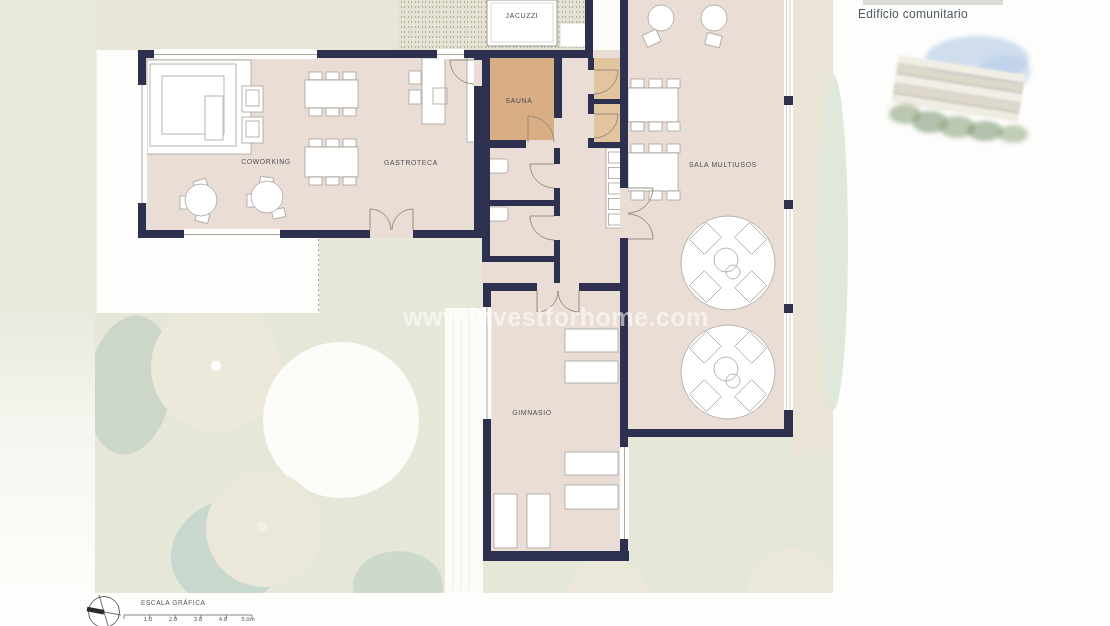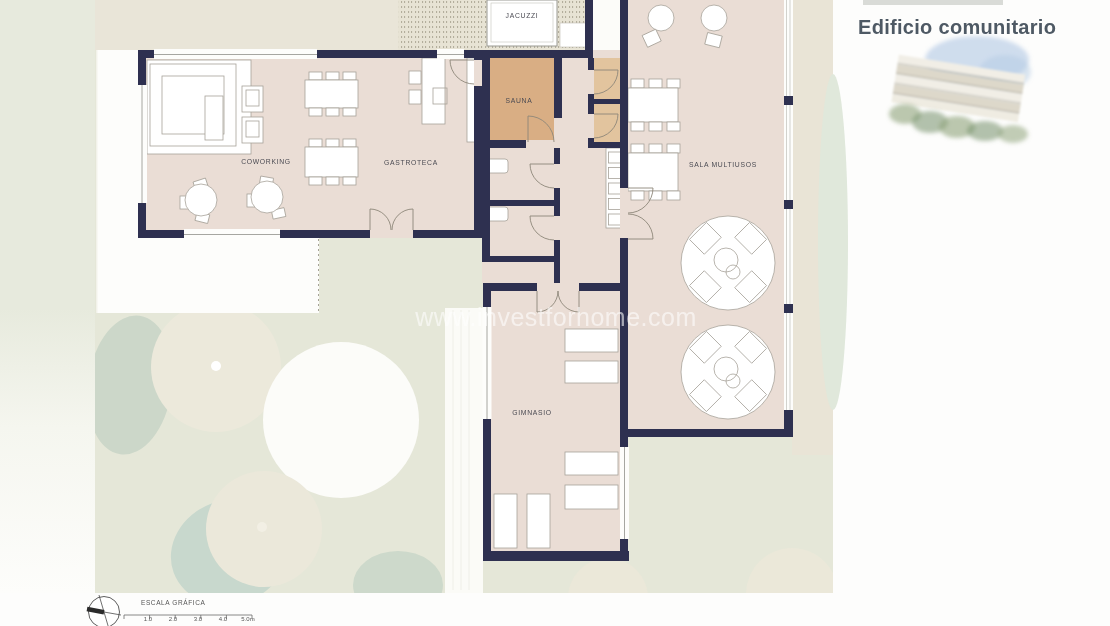--- a/index.html
+++ b/index.html
@@ -20,23 +20,23 @@
   .furn{fill:#ffffff;stroke:#a7a299;stroke-width:.8;}
   .furnl{fill:none;stroke:#a7a299;stroke-width:.8;}
   .door{fill:none;stroke:#8d8779;stroke-width:.9;}
   .winbox{fill:#fdfdfb;}
   .winline{stroke:#8f8f8a;stroke-width:.8;}
   .glz{stroke:#b5b5ae;stroke-width:.6;}
   
   .room-label{position:absolute;transform:translate(-50%,-50%);
         font-size:6.8px;letter-spacing:.7px;color:var(--label,#4a4a52);white-space:nowrap;}
   #watermark{position:absolute;left:396px;top:303px;width:320px;text-align:center;
-        font-size:25px;font-weight:normal;letter-spacing:.5px;color:var(--watermark,#ffffff);
+        font-size:25px;font-weight:bold;letter-spacing:.5px;color:var(--watermark,#ffffff);
         opacity:.58;white-space:nowrap;}
-  #page-title{position:absolute;left:858px;top:16px;font-size:20px;font-weight:bold;
+  #page-title{position:absolute;left:858px;top:7px;font-size:12px;font-weight:normal;
         letter-spacing:.3px;color:var(--title,#4e5964);white-space:nowrap;}
   #top-strip{position:absolute;left:863px;top:0;width:140px;height:5px;background:#d9dbd7;}
   #illustration{position:absolute;left:885px;top:32px;}
   
   #scale-label{position:absolute;left:141px;top:599px;font-size:6.5px;letter-spacing:.6px;color:#555;}
   .tick-label{position:absolute;top:616px;width:22px;text-align:center;font-size:6px;color:#555;}
   #scale-svg{position:absolute;left:82px;top:590px;}
 </style>
 </head>
 <body>

